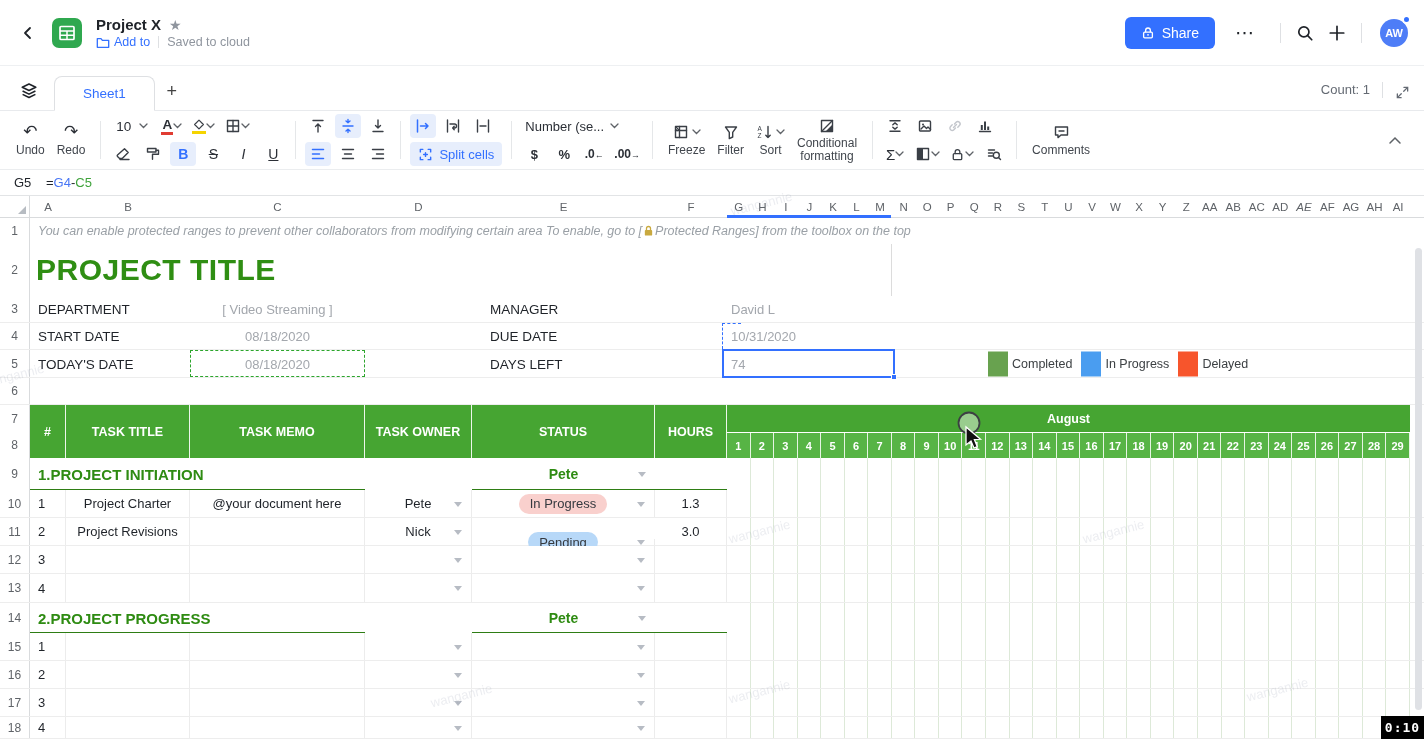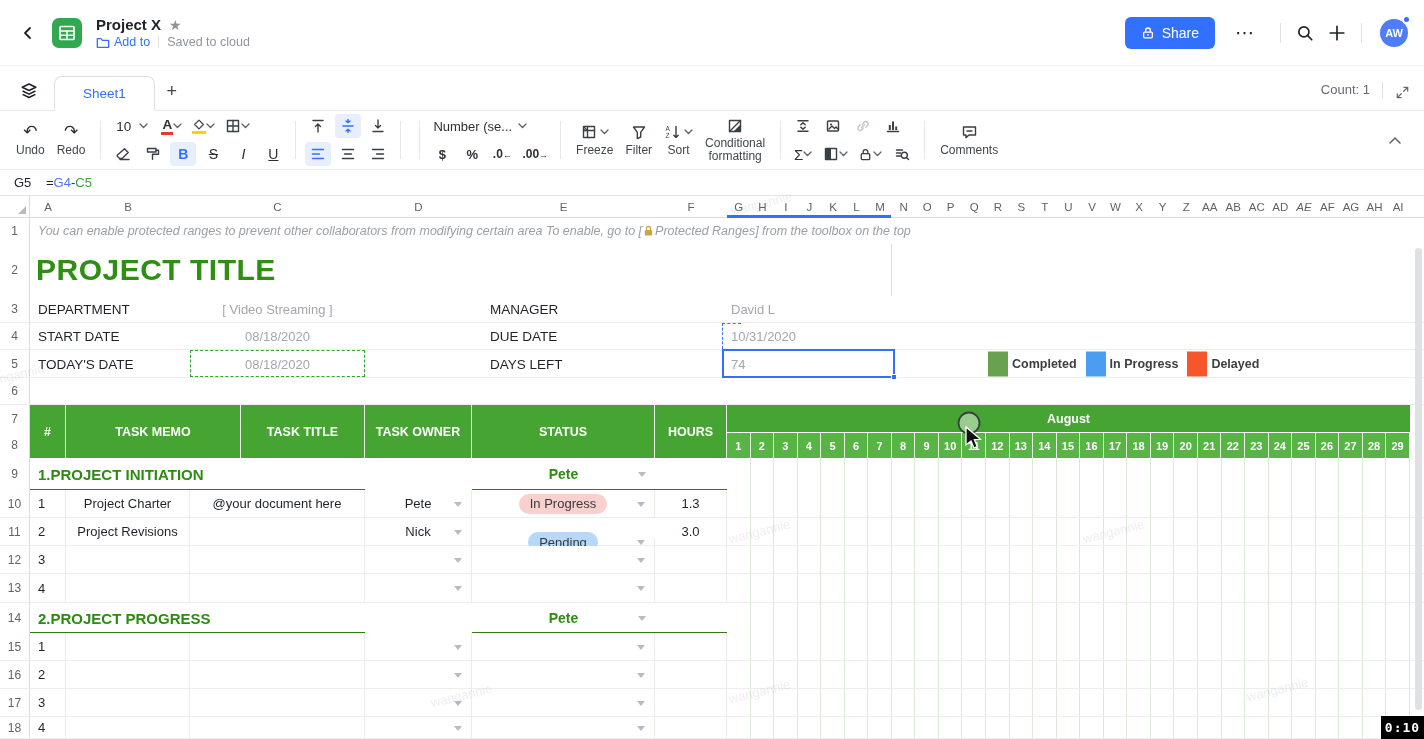--- a/index.html
+++ b/index.html
@@ -108,21 +108,21 @@
   .dashgreen { position:absolute; left:190px; top:0; width:175px; height:100%; border:1.5px dashed #2ca52c; z-index:2; }
   .selbox { position:absolute; left:722px; top:-1px; width:173px; height:29px; border:2px solid #3370ff; background:transparent; z-index:3; }
   .fillhandle { position:absolute; right:-4px; bottom:-4px; width:6px; height:6px; background:#3370ff; border:1px solid #fff; }
   .dashblue-v { position:absolute; left:722px; top:0; width:0; height:100%; border-left:1.5px dashed #3370ff; z-index:2; }
   .dashblue-h { position:absolute; left:722px; top:0; width:19px; height:0; border-top:1.5px dashed #3370ff; z-index:2; }
   .m2line { position:absolute; left:891px; top:0; width:1px; height:100%; background:#dcdcdc; }
 
   .legend { position:absolute; left:988px; top:50%; transform:translateY(-50%); display:flex; align-items:center; gap:9px; z-index:2; }
   .lgitem { display:flex; align-items:center; gap:4px; }
   .lgsq { width:20px; height:25px; }
-  .lglabel { font-size:12.5px; color:#3c4043; white-space:nowrap;font-weight:bold; }
+  .lglabel { font-size:12.5px; color:#3c4043; white-space:nowrap; }
 
   .labelA { position:absolute; left:38px; top:50%; transform:translateY(-50%); font-size:13.5px; color:#1f2329; white-space:nowrap; }
   .valC { position:absolute; left:190px; width:175px; top:50%; transform:translateY(-50%); text-align:center; font-size:13px; color:#a3a7ad; }
   .labelE { position:absolute; left:481px; top:50%; transform:translateY(-50%); font-size:13.5px; color:#1f2329; white-space:nowrap;margin-left:9px; }
   .valG { position:absolute; left:731px; top:50%; transform:translateY(-50%); font-size:13px; color:#a3a7ad; white-space:nowrap; }
 
   .watermark { position:absolute; font-size:13px; color:#6e7894; opacity:.13; transform:rotate(-14deg); white-space:nowrap; pointer-events:none; z-index:5; }
 
   .vscroll { position:absolute; right:2px; top:248px; width:7px; height:462px; background:#dfe1e5; border-radius:4px; z-index:6; cursor:pointer; }
 
@@ -334,20 +334,47 @@
           </div>
         <div class="tbtn">
             <svg class="ic" width="16" height="16" viewBox="0 0 16 16">
               <path d="M2.5 3.5h11M6.5 8h7M2.5 12.5h11" fill="none" stroke="#3a3f46" stroke-width="1.4" stroke-linecap="round" stroke-linejoin="round"></path>
             </svg>
           </div>
       </div>
     </div>
     <div class="tdiv"></div>
 
+    <div class="t2col">
+      <div class="trow">
+        <div class="tbtn on">
+            <svg class="ic" width="16" height="16" viewBox="0 0 16 16">
+              <path d="M2.5 2v12M5.5 8h7.5M10.5 5.5L13 8l-2.5 2.5" fill="none" stroke="#3370ff" stroke-width="1.5" stroke-linecap="round" stroke-linejoin="round"></path>
+            </svg>
+          </div>
+        <div class="tbtn">
+            <svg class="ic" width="16" height="16" viewBox="0 0 16 16">
+              <path d="M2.5 2v12M13.5 2v12M5 6h4.5a2 2 0 010 4H8M9.2 8.3L7.7 10l1.5 1.7" fill="none" stroke="#3a3f46" stroke-width="1.4" stroke-linecap="round" stroke-linejoin="round"></path>
+            </svg>
+          </div>
+        <div class="tbtn">
+            <svg class="ic" width="16" height="16" viewBox="0 0 16 16">
+              <path d="M2.5 2v12M13.5 2v12M5 8h6" fill="none" stroke="#3a3f46" stroke-width="1.4" stroke-linecap="round" stroke-linejoin="round"></path>
+            </svg>
+          </div>
+      </div>
+      <div class="trow">
+        <div class="splitbtn">
+            <svg class="ic" width="15" height="15" viewBox="0 0 16 16">
+              <path d="M2.5 5.2V2.5h2.7M10.8 2.5h2.7v2.7M13.5 10.8v2.7h-2.7M5.2 13.5H2.5v-2.7M8 6v4M6 8h4" fill="none" stroke="#3370ff" stroke-width="1.5" stroke-linecap="round" stroke-linejoin="round"></path>
+            </svg>
+            <span>Split cells</span>
+          </div>
+      </div>
+    </div>
     <div class="tdiv"></div>
 
     <div class="t2col">
       <div class="trow">
         <div class="tbtn numfmt">
             <span>Number (se...</span>
             <svg class="ic" width="9" height="6" viewBox="0 0 9 6">
               <path d="M1 1l3.5 3.5L8 1" fill="none" stroke="#5f6368" stroke-width="1.3" stroke-linecap="round"></path>
             </svg>
           </div>
@@ -615,22 +642,22 @@
         <div class="rowhead">6</div>
       </div>
 
       <div class="srow" style="height:53px;">
         <div style="display:flex;flex-direction:column;width:30px;flex:none;">
           <div class="rowhead" style="height:27px;width:30px;">7</div>
           <div class="rowhead" style="height:26px;width:30px;">8</div>
         </div>
         <div class="theadleft" id="thead-cells">
             <div class="thcell" style="width: 36px;">#</div>
+            <div class="thcell" style="width: 124px;">TASK TITLE</div>
             <div class="thcell" style="width: 175px;">TASK MEMO</div>
-            <div class="thcell" style="width: 124px;">TASK TITLE</div>
             <div class="thcell" style="width: 107px;">TASK OWNER</div>
             <div class="thcell" style="width: 183px;">STATUS</div>
             <div class="thcell" style="width: 72px;">HOURS</div>
           </div>
         <div class="theadright">
           <div class="augustbar">August</div>
           <div class="datecells" id="date-cells">
               <div class="datecell">1</div>
               <div class="datecell">2</div>
               <div class="datecell">3</div>

